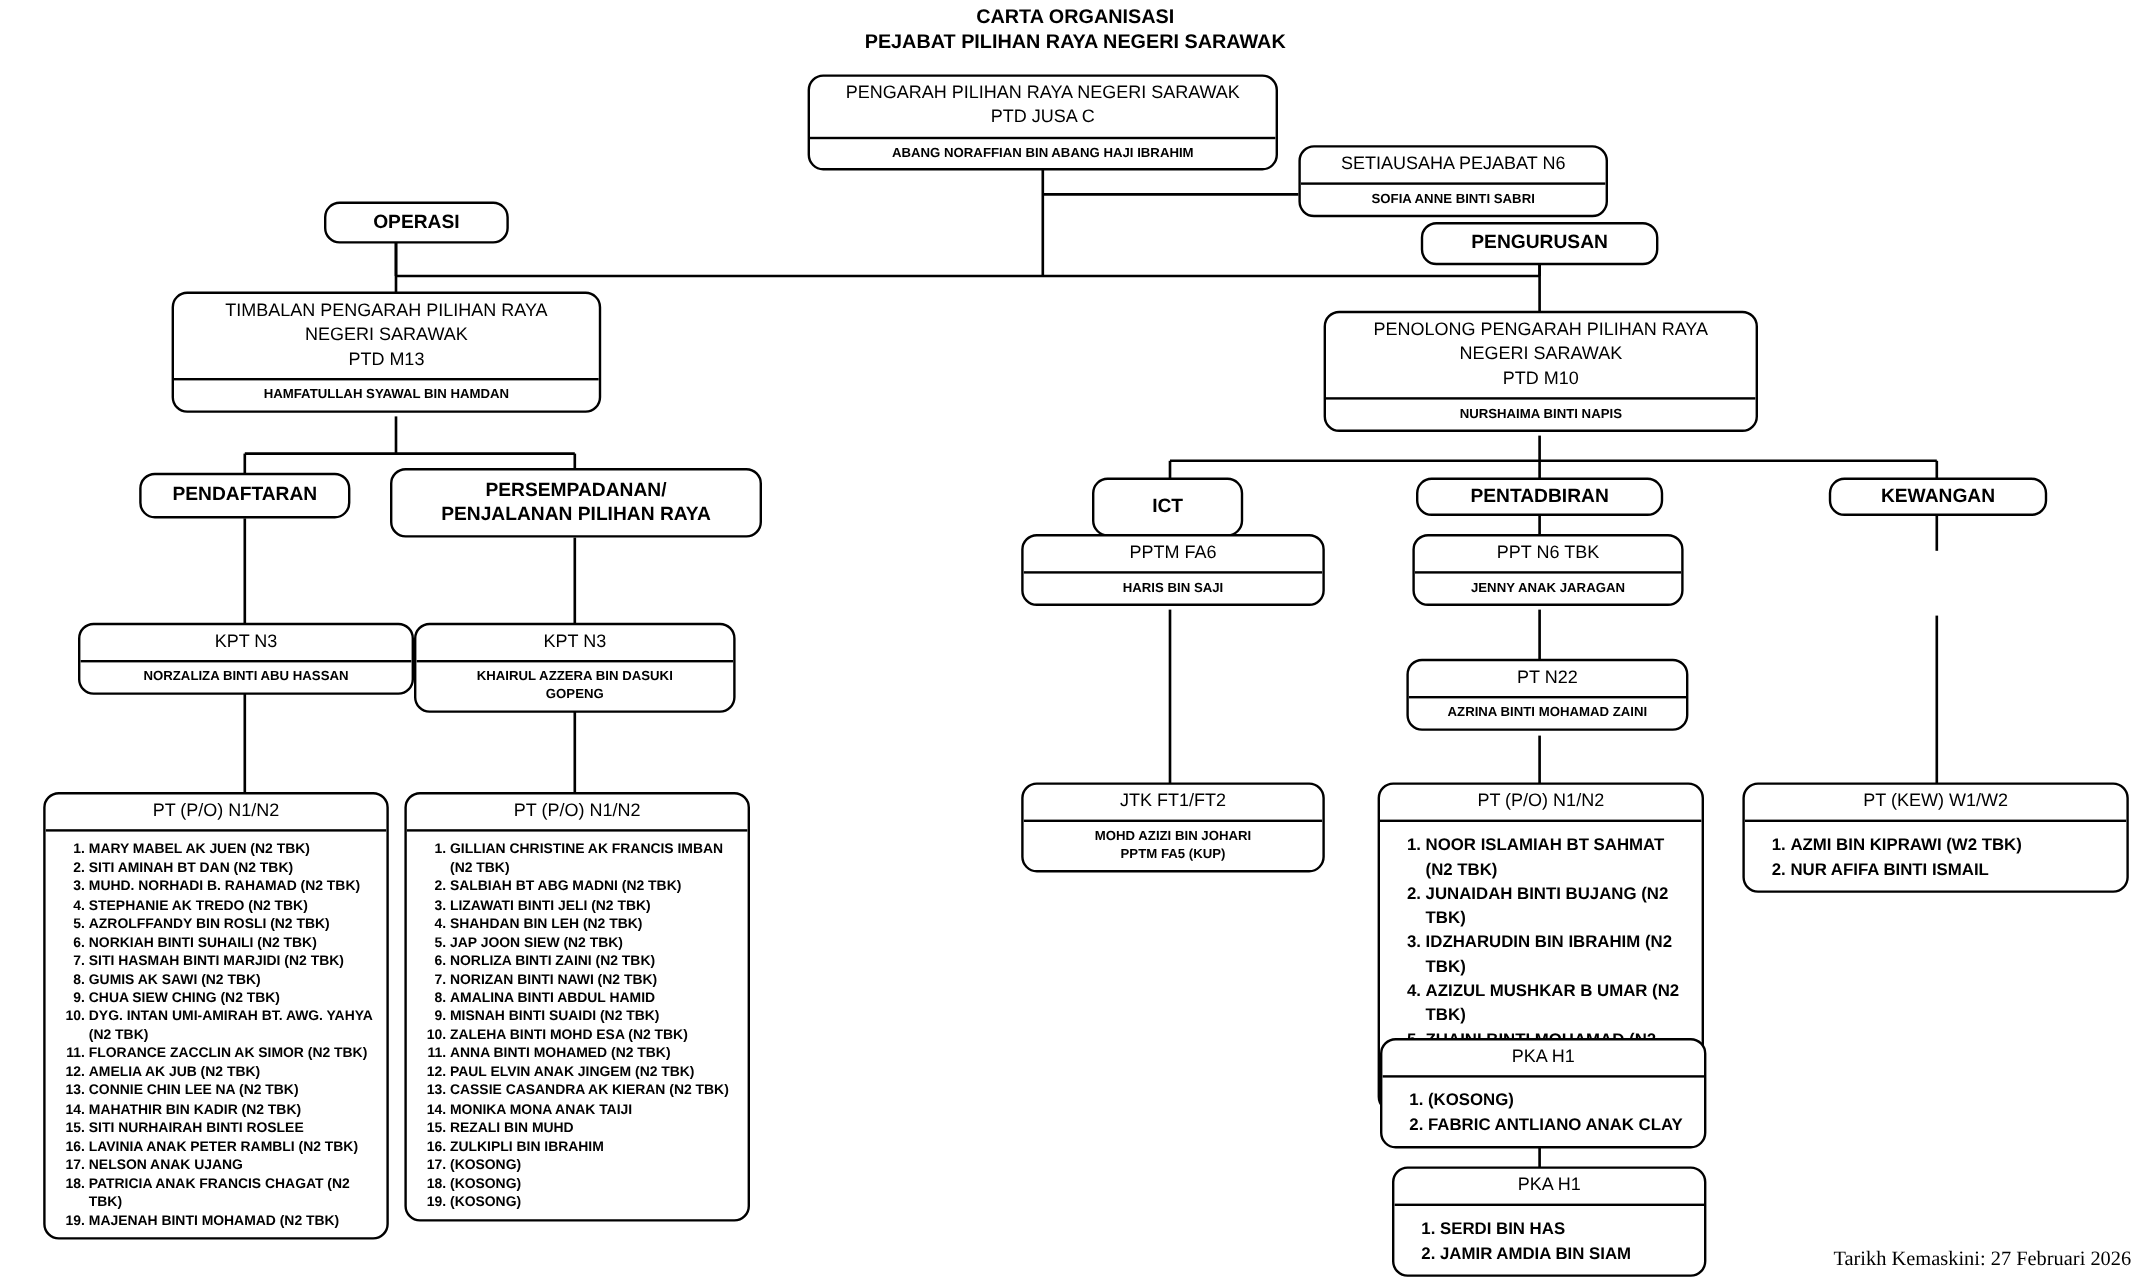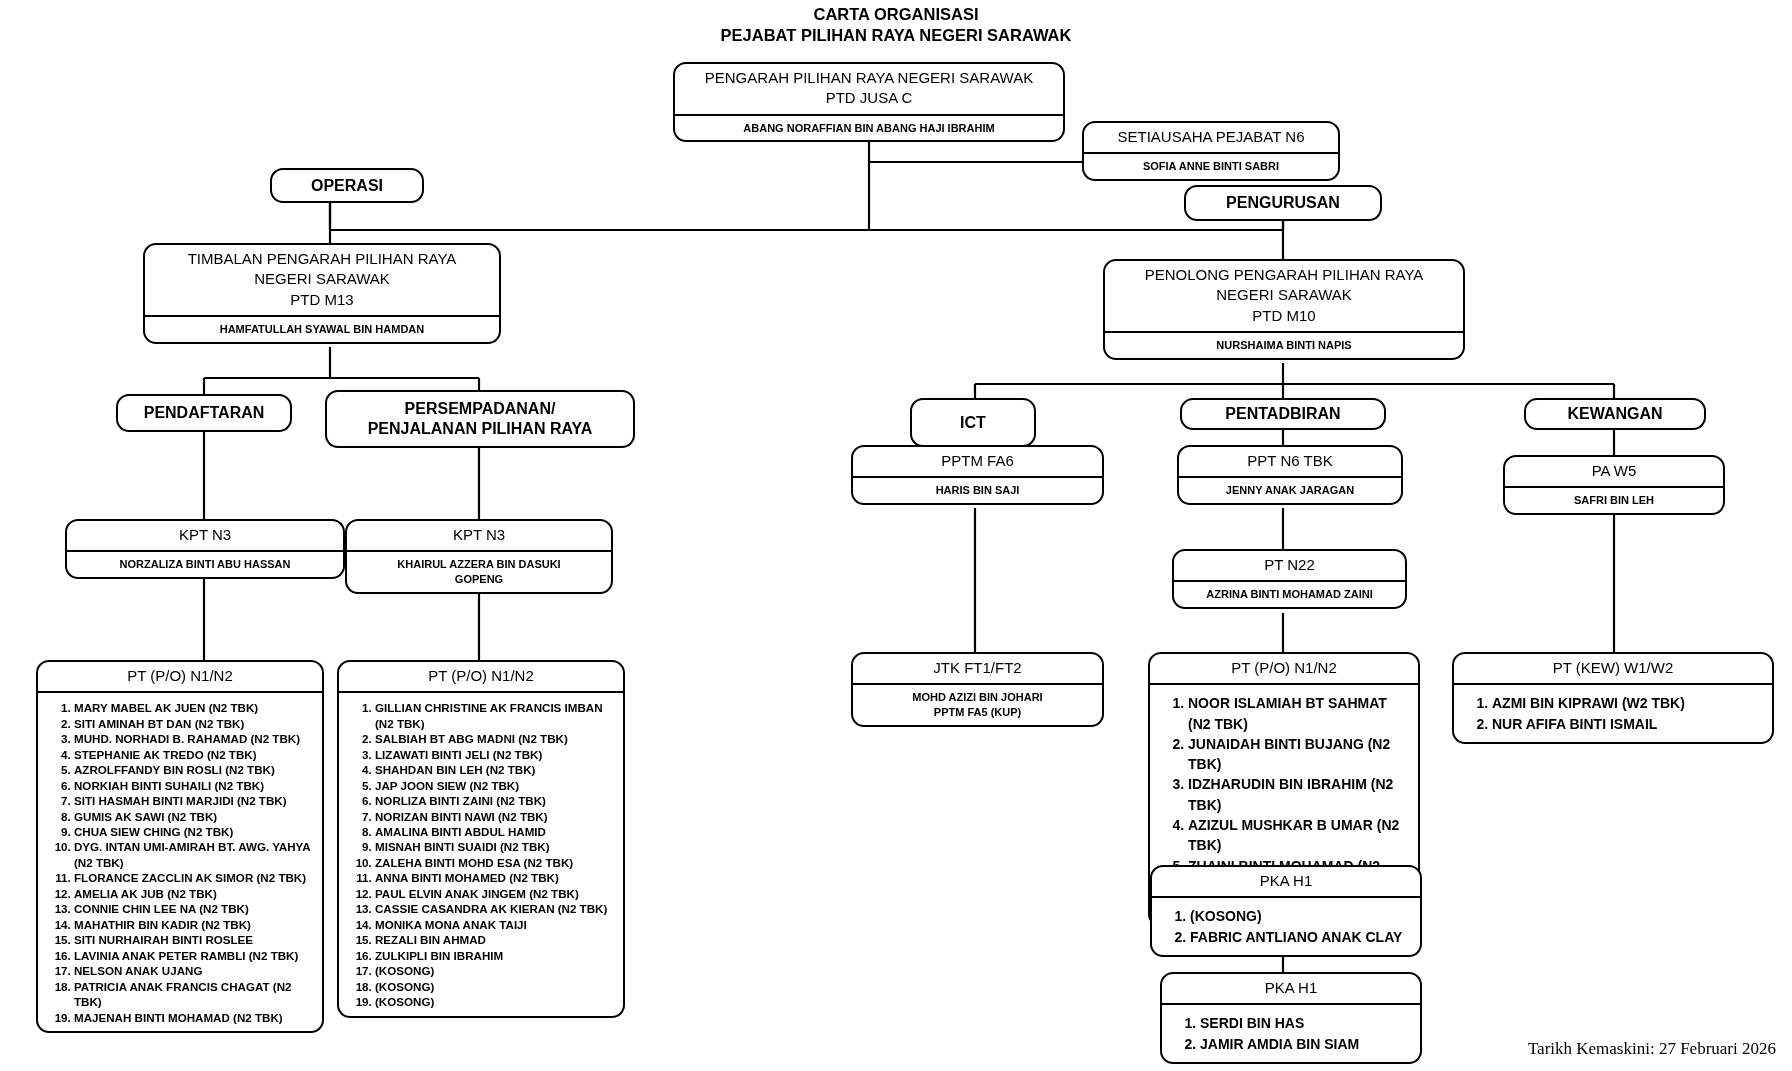--- a/index.html
+++ b/index.html
@@ -213,24 +213,20 @@
   <div class="node" style="left:851px; top:445px; width:253px;">
     <div class="title">PPTM FA6</div>
     <div class="name">HARIS BIN SAJI</div>
   </div>
 
   <div class="node" style="left:1177px; top:445px; width:226px;">
     <div class="title">PPT N6 TBK</div>
     <div class="name">JENNY ANAK JARAGAN</div>
   </div>
 
-  <div class="node" style="left:1503px; top:455px; width:222px;">
-    <div class="title">PA W5</div>
-    <div class="name">SAFRI BIN LEH</div>
-  </div>
 
   <div class="node" style="left:1172px; top:549px; width:235px;">
     <div class="title">PT N22</div>
     <div class="name">AZRINA BINTI MOHAMAD ZAINI</div>
   </div>
 
   <div class="node" style="left:851px; top:652px; width:253px;">
     <div class="title">JTK FT1/FT2</div>
     <div class="name">MOHD AZIZI BIN JOHARI
 PPTM FA5 (KUP)</div>
@@ -274,21 +270,21 @@
           <li>JAP JOON SIEW (N2 TBK)</li>
           <li>NORLIZA BINTI ZAINI (N2 TBK)</li>
           <li>NORIZAN BINTI NAWI  (N2 TBK)</li>
           <li>AMALINA BINTI ABDUL HAMID</li>
           <li>MISNAH BINTI SUAIDI (N2 TBK)</li>
           <li>ZALEHA BINTI MOHD ESA (N2 TBK)</li>
           <li>ANNA BINTI MOHAMED (N2 TBK)</li>
           <li>PAUL ELVIN ANAK JINGEM (N2 TBK)</li>
           <li>CASSIE CASANDRA AK KIERAN (N2 TBK)</li>
           <li>MONIKA MONA ANAK TAIJI</li>
-          <li>REZALI BIN AHMAD</li>
+          <li>REZALI BIN MUHD</li>
           <li>ZULKIPLI BIN IBRAHIM</li>
           <li>(KOSONG)</li>
           <li>(KOSONG)</li>
           <li>(KOSONG)</li>
         </ol>
     </div>
   </div>
 
   <div class="node listnode plainlist" style="left:1148px; top:652px; width:272px;">
     <div class="title">PT (P/O) N1/N2</div>

